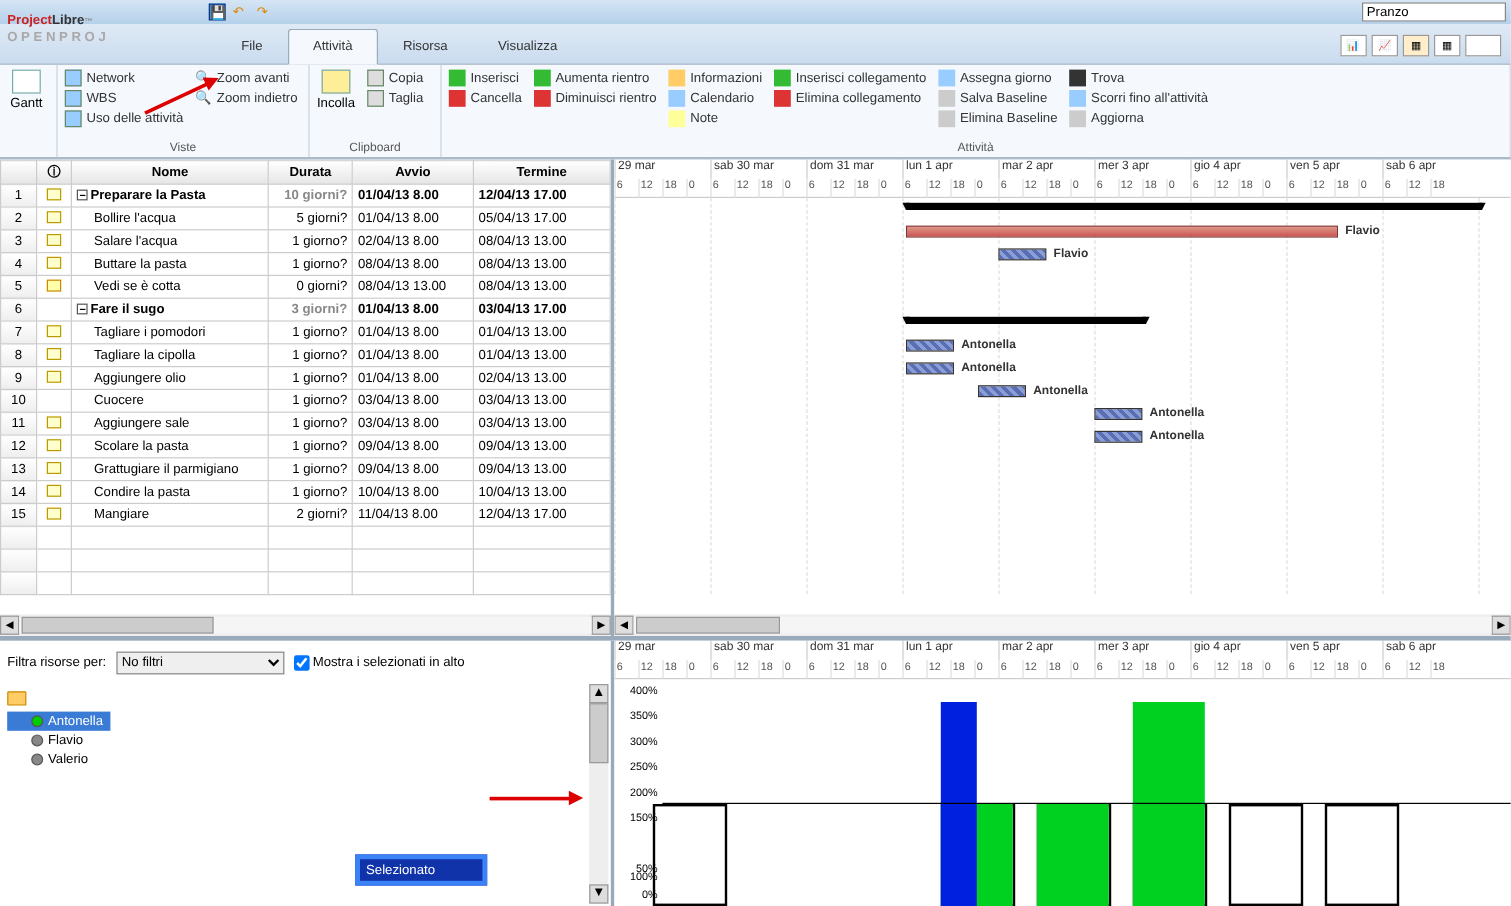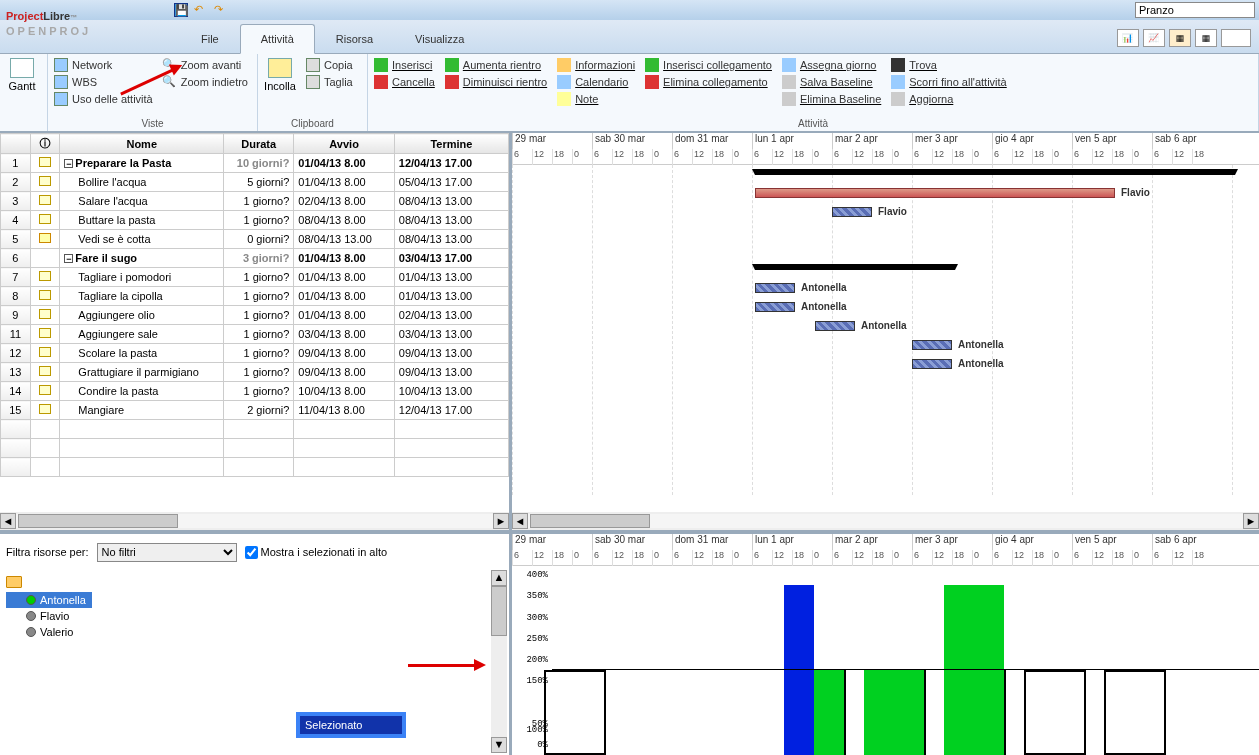--- a/index.html
+++ b/index.html
@@ -80,21 +80,21 @@
 .tree-item.sel { background: #3a7bd5; color: #fff; display: inline-flex; padding-right: 6px; }
 .sel-box { position: absolute; left: 296px; top: 178px; width: 110px; }
 .sel-box .hdr { background: #13a; color: #fff; padding: 3px 5px; border: 4px solid #3b82f6; }
 .vscroll { position: absolute; right: 2px; top: 36px; width: 16px; bottom: 2px; background: #eee; }
 .vscroll .vbtn { width: 16px; height: 16px; border: 1px solid #999; background: #ddd; text-align: center; }
 .vscroll .vtrack { position: absolute; top: 16px; bottom: 16px; left:0; right:0; }
 .vscroll .vthumb { position: absolute; left:0; right:0; height: 50px; background: #ccc; border: 1px solid #999; }
 
 .bottom-right { flex: 1; background: #fff; position: relative; }
 .hist-y { position: absolute; left: 0; top: 36px; width: 40px; bottom: 0; }
-.hist-y .ylabel { position: absolute; right: 4px; font-size: 9px; font-family: Liberation Mono, monospace; }
+.hist-y .ylabel { position: absolute; right: 4px; font-size: 9px; }
 .hist-area { position: absolute; left: 40px; right: 0; top: 36px; bottom: 0; }
 .hist-bar { position: absolute; bottom: 0; }
 .hist-bar.outline-bar { border: 2px solid #000; background: transparent; }
 .hist-bar.blue { background: #0020e0; }
 .hist-bar.green { background: #00d020; }
 .hist-line { position: absolute; left: 0; right: 0; border-top: 1px solid #000; }
 .red-arrow { position: relative; }
 .red-arrow .line { width: 60px; height: 3px; background: #d00; }
 .red-arrow .head { position: absolute; right: -8px; top: -5px; width:0; height:0; border-left: 12px solid #d00; border-top: 6px solid transparent; border-bottom: 6px solid transparent; }
 </style>
@@ -184,21 +184,21 @@
             <span>Copia</span>
           </div>
           <div class="rb-item">
             <span class="ic" style="background:#ddd; border:1px solid #686;"></span>
             <span>Taglia</span>
           </div>
         </div>
     </div>
     <div class="ribbon-group-title">Clipboard</div>
   </div>
-  <div class="ribbon-group" style="flex:1;text-decoration:underline;">
+  <div class="ribbon-group" style="flex:1;">
     <div class="rb-items">
       <div class="rb-col" id="act-col1">
           <div class="rb-item">
             <span class="ic" style="background:#3b3;"></span>
             <span>Inserisci</span>
           </div>
           <div class="rb-item">
             <span class="ic" style="background:#d33;"></span>
             <span>Cancella</span>
           </div>
@@ -349,20 +349,28 @@
               <td class="date ">01/04/13 8.00</td>
               <td class="date ">01/04/13 13.00</td>
             </tr>
             <tr>
               <td class="num">9</td>
               <td class="iconcell"><span class="tcal"></span></td>
               <td class="name "><span style="display:inline-block;width:14px;"></span>Aggiungere olio</td>
               <td class="dur  ">1 giorno?</td>
               <td class="date ">01/04/13 8.00</td>
               <td class="date ">02/04/13 13.00</td>
+            </tr>
+            <tr>
+              <td class="num">10</td>
+              <td class="iconcell"></td>
+              <td class="name "><span style="display:inline-block;width:14px;"></span>Cuocere</td>
+              <td class="dur  ">1 giorno?</td>
+              <td class="date ">03/04/13 8.00</td>
+              <td class="date ">03/04/13 13.00</td>
             </tr>
             <tr>
               <td class="num">11</td>
               <td class="iconcell"><span class="tcal"></span></td>
               <td class="name "><span style="display:inline-block;width:14px;"></span>Aggiungere sale</td>
               <td class="dur  ">1 giorno?</td>
               <td class="date ">03/04/13 8.00</td>
               <td class="date ">03/04/13 13.00</td>
             </tr>
             <tr>

